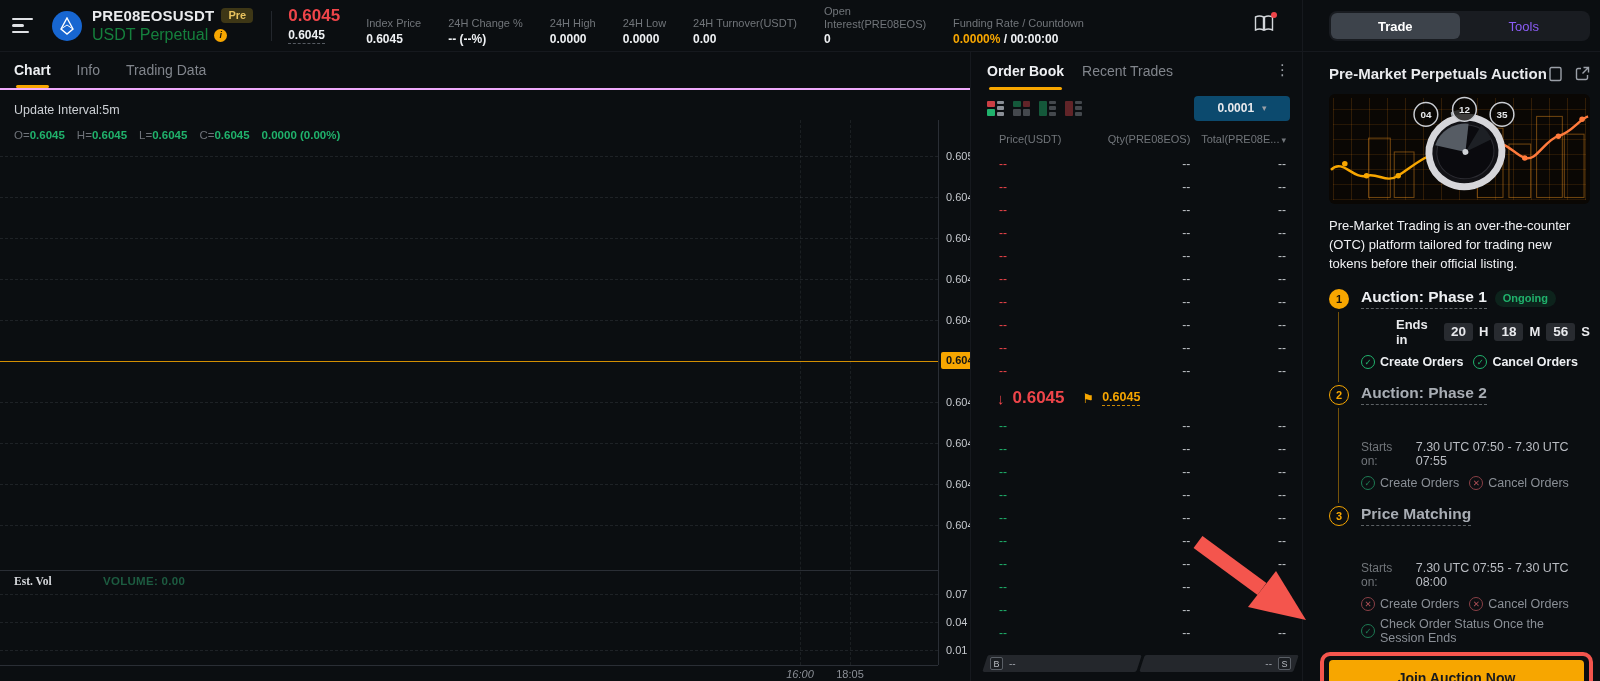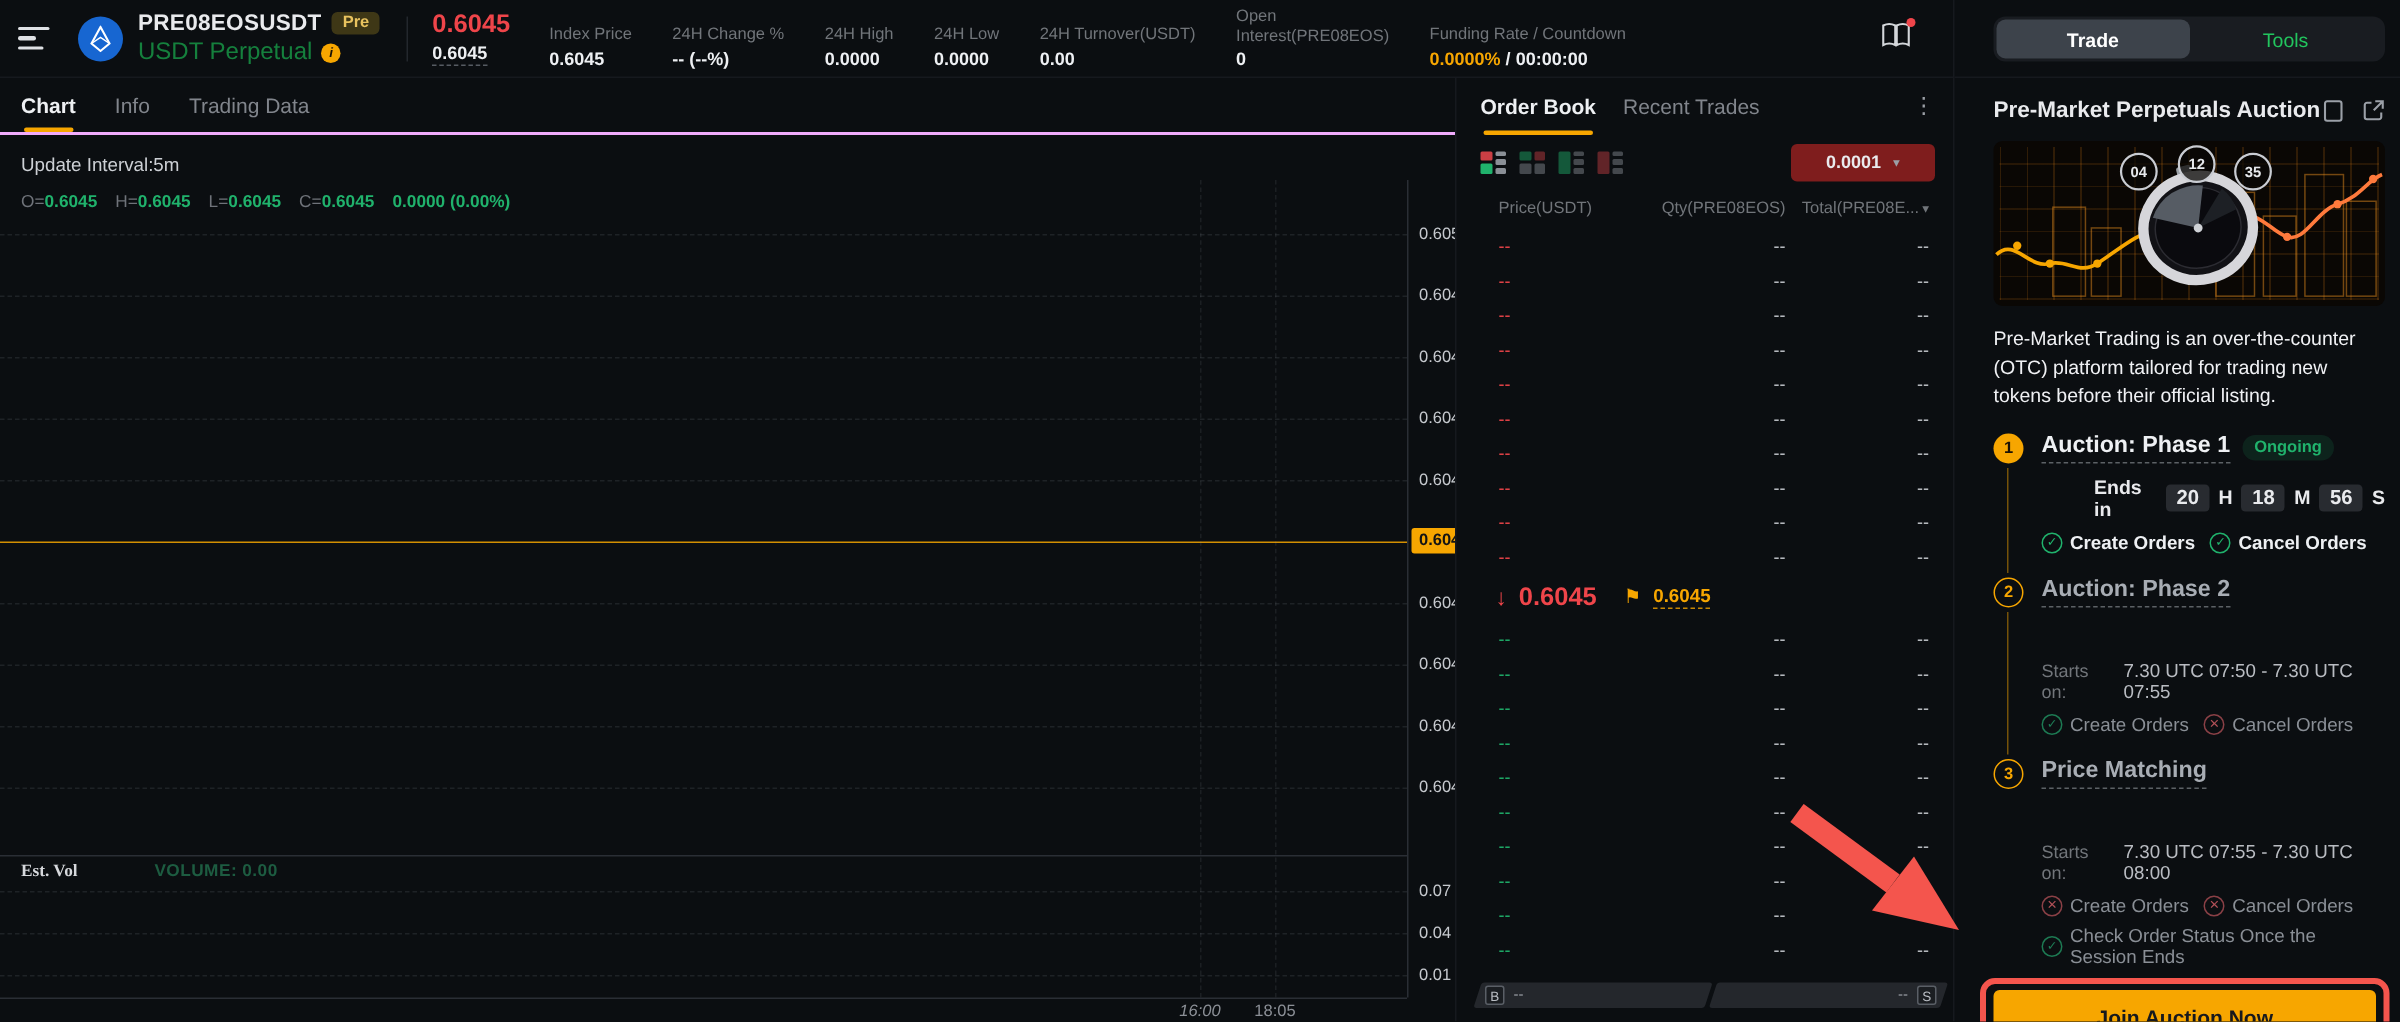--- a/index.html
+++ b/index.html
@@ -77,21 +77,21 @@
   
   .ob-panel { width:332px; border-left:1px solid #16191e; display:flex; flex-direction:column; position:relative; }
   .ob-tabs { height:38px; display:flex; gap:18px; align-items:center; padding:0 16px; position:relative; }
   .ob-kebab { position:absolute; right:12px; top:9px; color:#9b9fa6; font-size:15px; cursor:pointer; }
   .ob-controls { height:36px; display:flex; align-items:center; padding:0 12px 0 16px; gap:9px; }
   .view-icon { width:17px; height:15px; display:flex; gap:2px; cursor:pointer; }
   .vi-col { display:flex; flex-direction:column; gap:2px; flex:1; }
   .vi-cell { flex:1; border-radius:1px; }
   .red { background:#ca3f44; } .green { background:#20b26c; } .gray { background:#8a8f96; }
   .dim { opacity:.45; }
-  .tick-select { margin-left:auto; width:96px; height:25px; background:#7f1d1d; border-radius:4px;
+  .tick-select { margin-left:auto; width:96px; height:25px; background:#0c4a6e; border-radius:4px;
                  display:flex; align-items:center; justify-content:center; gap:8px; font-size:12px;
                  font-weight:bold; cursor:pointer; }
   .tick-select .caret { color:#9b9fa6; font-size:9px; }
   .ob-header { height:26px; display:grid; grid-template-columns:1fr 1fr 1fr; align-items:center;
                padding:0 16px 0 28px; font-size:11px; color:#71757a; }
   .ob-header span:nth-child(2), .ob-header span:nth-child(3) { justify-self:end; white-space:nowrap; }
   .ob-header .caret { font-size:9px; margin-left:2px; }
   .ob-list { display:flex; flex-direction:column; }
   .ob-asks { height:230px; } .ob-bids { flex:1; min-height:0; overflow:hidden; }
   .ob-row { height:23px; display:grid; grid-template-columns:1fr 1fr 1fr; align-items:center;
@@ -110,21 +110,21 @@
   .obb-seg.r { transform:skewX(-18deg); border-radius:2px; justify-content:flex-end; }
   .obb-inner { transform:skewX(18deg); display:flex; align-items:center; gap:6px; width:100%; }
   .obb-seg.r .obb-inner { justify-content:flex-end; }
   .bs-box { width:13px; height:13px; border:1px solid #5a5f66; border-radius:2px; display:flex;
             align-items:center; justify-content:center; font-size:9px; color:#b9bdc3; background:#1b1e22; }
 
   
   .side-panel { flex:1; border-left:1px solid #16191e; padding:0 10px 0 26px; position:relative; }
   .seg-control { margin-top:11px; height:30px; background:#191c21; border-radius:8px; display:flex; padding:2px; }
   .seg-cell { flex:1; display:flex; align-items:center; justify-content:center; font-size:13px;
-              color:#22c55e; border-radius:6px; cursor:pointer; }
+              color:#8b5cf6; border-radius:6px; cursor:pointer; }
   .seg-cell.active { background:#3d434b; color:#fff; font-weight:bold; }
   .panel-divider { margin:10px -10px 0 -26px; border-top:1px solid #16191e; }
   .panel-title-row { margin-top:13px; display:flex; align-items:center; }
   .panel-title { font-size:15px; font-weight:bold; }
   .pt-icons { margin-left:auto; display:flex; gap:12px; color:#9b9fa6; }
   .pt-icons svg { cursor:pointer; }
   .banner { margin-top:12px; height:110px; border-radius:6px; background:#0a0704; position:relative; overflow:hidden; }
   .banner-grid { position:absolute; inset:4px;
     background-image:repeating-linear-gradient(90deg, rgba(247,140,20,.16) 0 1px, transparent 1px 18px),
                      repeating-linear-gradient(0deg, rgba(247,140,20,.12) 0 1px, transparent 1px 15px); }

